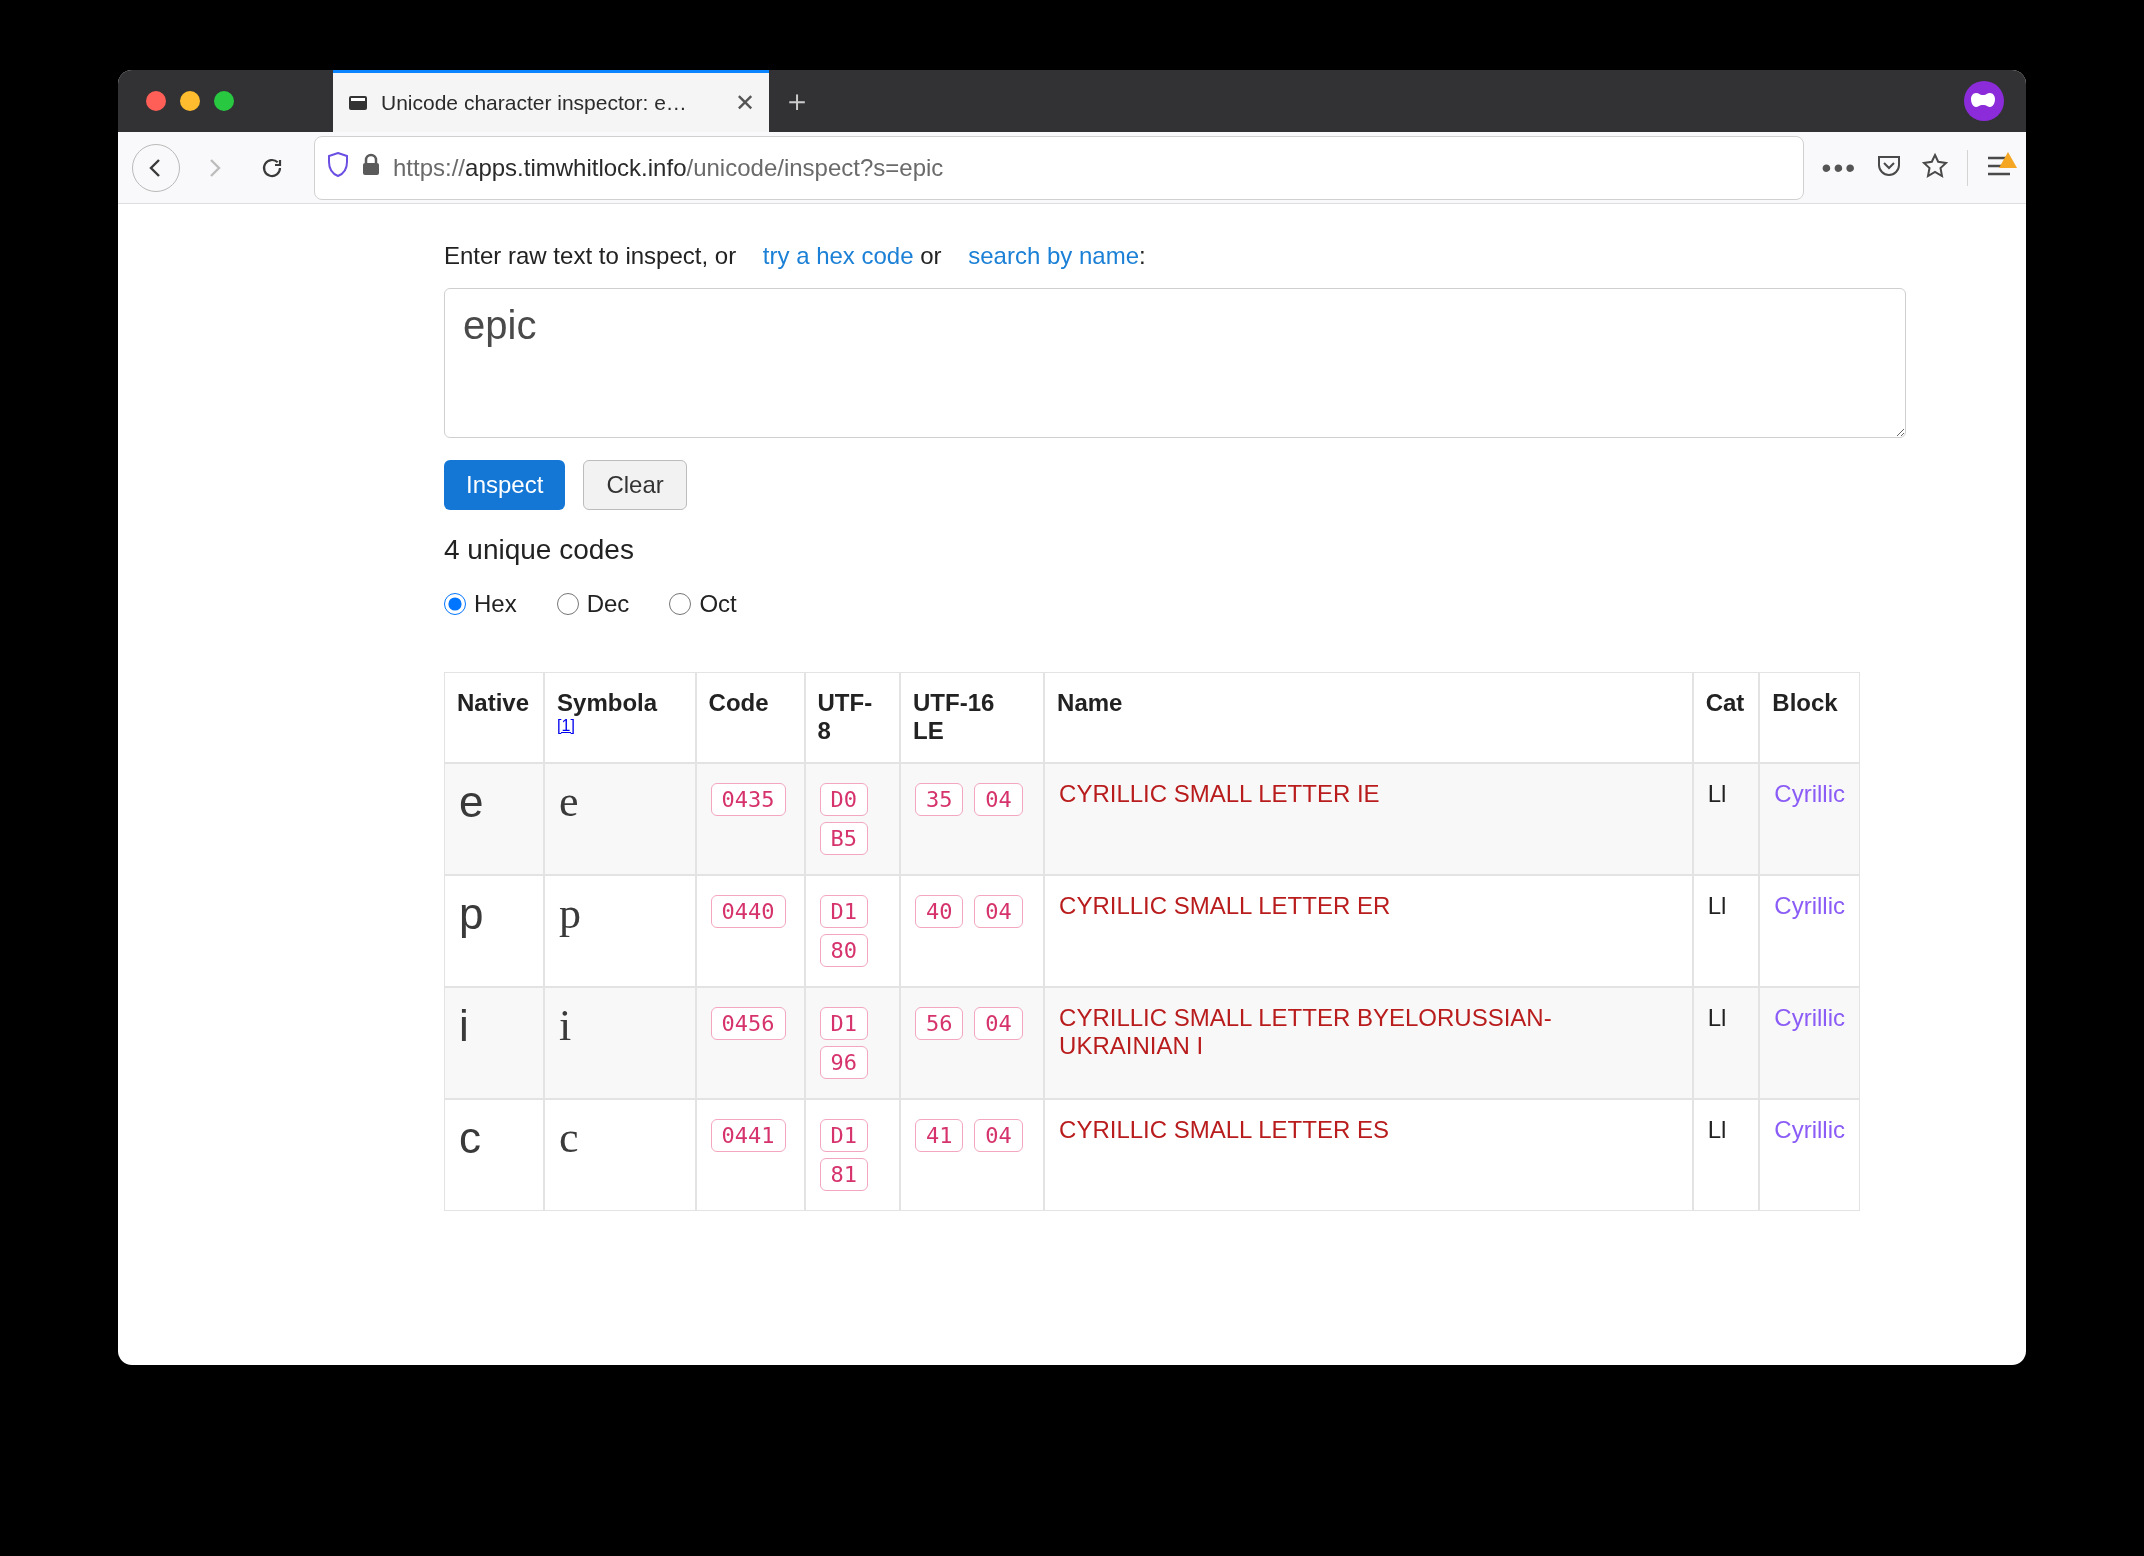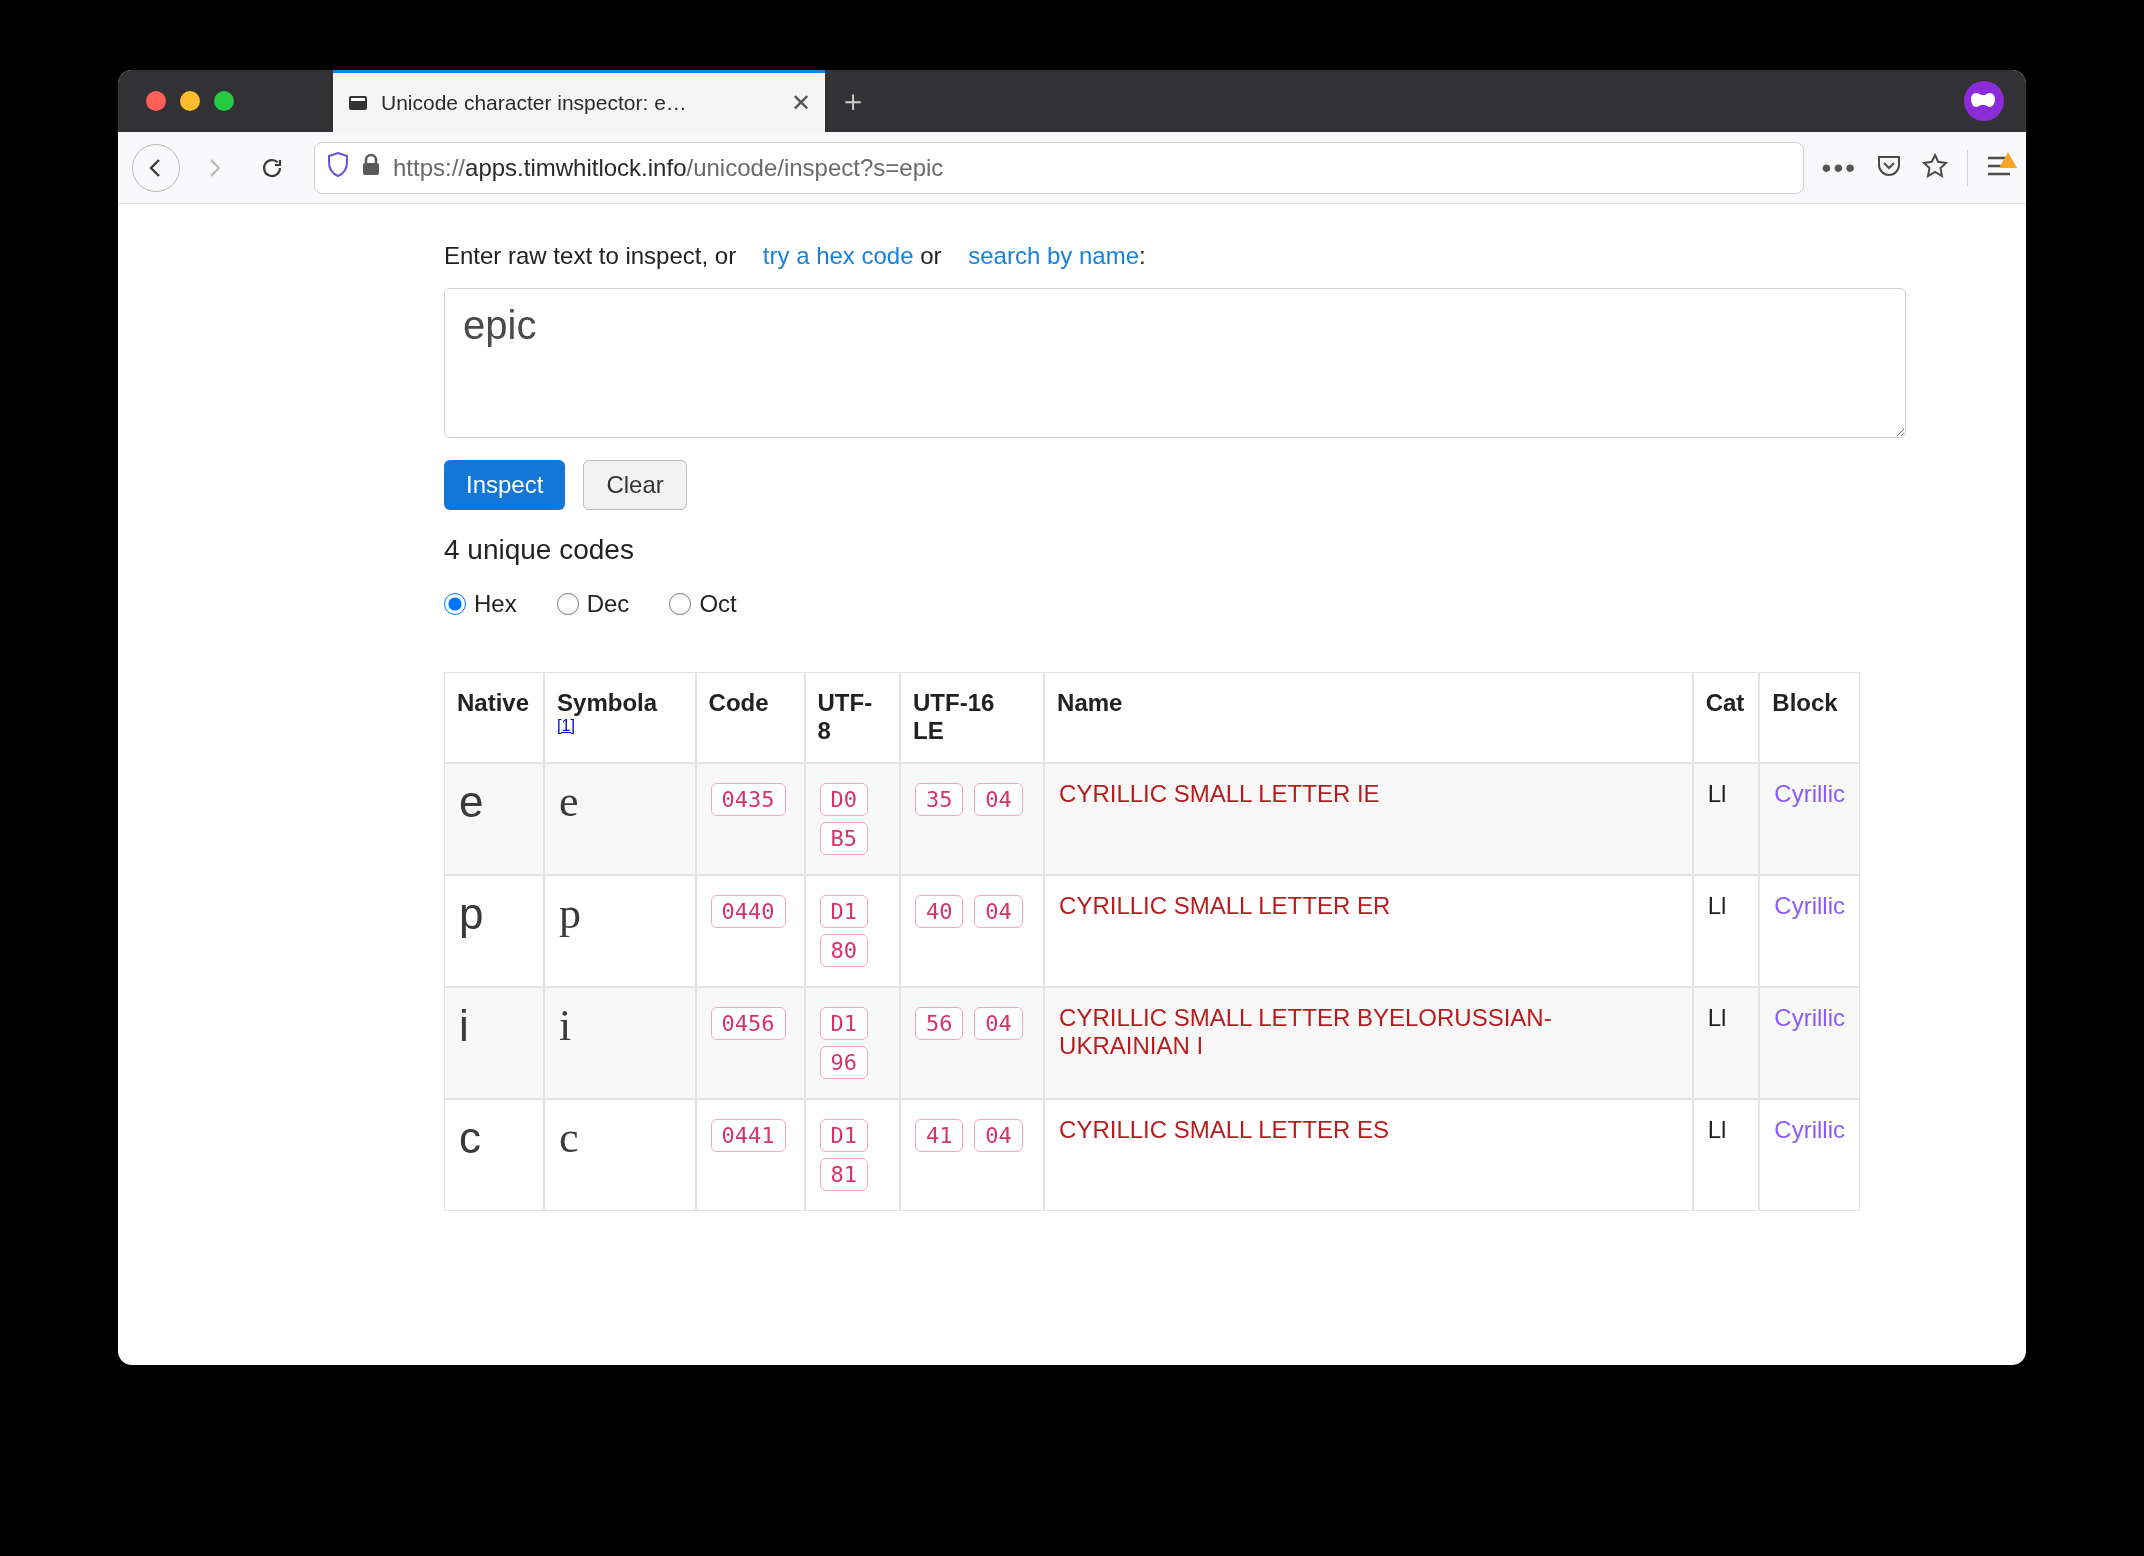--- a/index.html
+++ b/index.html
@@ -2,32 +2,32 @@
 <html><head>
 <meta charset="utf-8">
 <style>
   * { box-sizing: border-box; margin: 0; padding: 0; }
   html, body { width: 2144px; height: 1556px; background: #000; font-family: -apple-system, Helvetica, Arial, sans-serif; }
   .stage { position: absolute; left: 118px; top: 70px; width: 1908px; height: 1295px; background: #fff; border-radius: 14px; overflow: hidden; box-shadow: 0 4px 30px rgba(0,0,0,.4); }
   .tabbar { height: 62px; background: #323234; display: flex; align-items: stretch; position: relative; }
   .traffic { display: flex; align-items: center; gap: 14px; padding-left: 28px; width: 215px; }
   .dot { width: 20px; height: 20px; border-radius: 50%; }
   .dot.r { background: #ff5f57; } .dot.y { background: #febc2e; } .dot.g { background: #28c840; }
-  .tab { display: flex; align-items: center; background: #f5f5f5; width: 492px; padding: 0 14px; gap: 12px; border-top: 3px solid #0a84ff; color: #2b2b2b; font-size: 21px; }
+  .tab { display: flex; align-items: center; background: #f5f5f5; width: 436px; padding: 0 14px; gap: 12px; border-top: 3px solid #0a84ff; color: #2b2b2b; font-size: 21px; }
   .tab .favicon { width:22px; height:22px; display:flex; align-items:center; justify-content:center; }
   .tab .title { flex:1; white-space:nowrap; overflow:hidden; text-overflow:ellipsis; }
   .tab .close { color:#555; font-size:24px; }
   .newtab { width:56px; display:flex; align-items:center; justify-content:center; color:#ccc; font-size:30px; }
   .ext-badge { position:absolute; right:22px; top:11px; width:40px; height:40px; border-radius:50%; background:#8b2bd9; display:flex; align-items:center; justify-content:center; }
   .ext-badge svg { fill:#fff; }
   .toolbar { height:72px; background:#f9f9fb; border-bottom:1px solid #ddd; display:flex; align-items:center; padding:0 14px; gap:10px; }
   .nav-btn { width:48px; height:48px; border-radius:50%; display:flex; align-items:center; justify-content:center; color:#555; }
   .nav-btn.circled { border:1.5px solid #b9b9b9; }
   .nav-btn.disabled { color:#bdbdbd; }
-  .urlbar { flex:1; height:52px; background:#fff; border:1px solid #d0d0d0; border-radius:8px; display:flex; align-items:center; padding:0 12px; gap:12px; color:#6a6a6a; font-size:24px; margin:0 8px; }
+  .urlbar { flex:1; height:64px; background:#fff; border:1px solid #d0d0d0; border-radius:8px; display:flex; align-items:center; padding:0 12px; gap:12px; color:#6a6a6a; font-size:24px; margin:0 8px; }
   .urlbar .shield { color:#6b4fe2; }
   .urlbar .lock { color:#6a6a6a; }
   .url-prefix { color:#6a6a6a; }
   .url-host { color:#2a2a2a; }
   .toolbar-right { display:flex; align-items:center; gap:18px; color:#555; }
   .menu-btn { position:relative; }
   .menu-btn .warn { position:absolute; top:-3px; right:-5px; width:0;height:0;border-left:9px solid transparent;border-right:9px solid transparent;border-bottom:16px solid #f5a623; }
   .content { padding: 24px 0 0 0; color:#222; }
   .wrap { margin-left: 326px; width: 1470px; }
   .intro { font-size:24px; margin: 14px 0 18px 0; }

